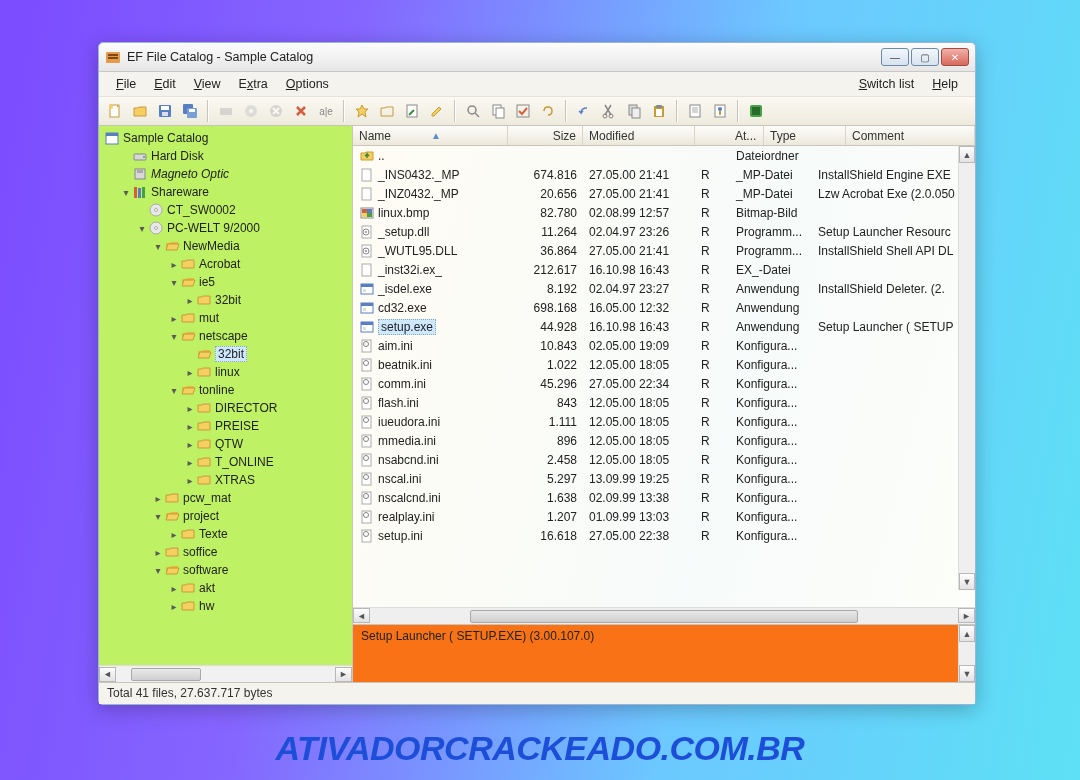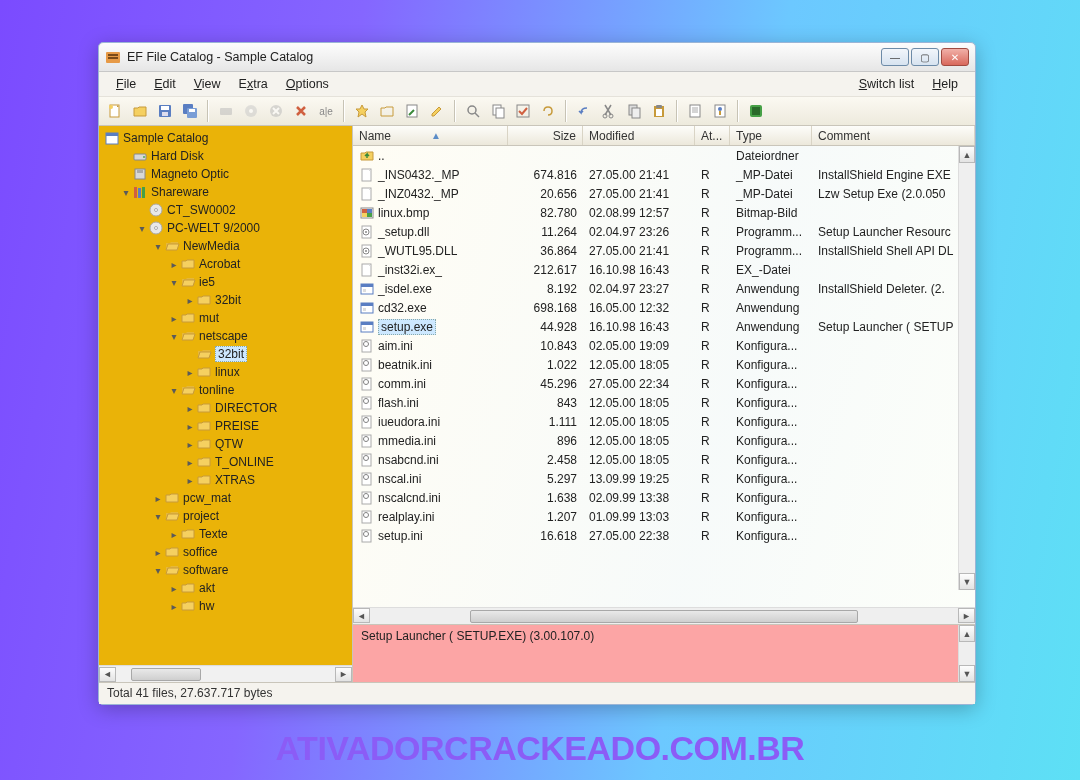--- a/index.html
+++ b/index.html
@@ -11,36 +11,36 @@
 .wbtn { width: 28px; height: 18px; border: 1px solid #6d8ba8; background: linear-gradient(#f2f6fb,#d7e3f0); border-radius: 3px; margin-left: 2px; display:flex; align-items:center; justify-content:center; font-size:10px; color:#444;}
 .wbtn.close{ background: linear-gradient(#f1b0a8,#d9685c); color:#fff; border-color:#a04a40;}
 .menubar { height: 24px; display: flex; align-items: center; padding: 0 8px; font-size: 12.5px; color: #222; background:#f5f3ee; }
 .menu-item { padding: 2px 9px; cursor: default; }
 .menu-item u { text-decoration: underline; }
 .menu-spacer { flex: 1; }
 .toolbar { height: 30px; border-top: 1px solid #e5e2da; border-bottom: 1px solid #c9c5ba; background: linear-gradient(#fbf9f2,#edeadd); display: flex; align-items: center; padding: 0 5px; gap: 3px;}
 .tbtn { width: 22px; height: 22px; border: 1px solid transparent; border-radius: 3px; display:flex; align-items:center; justify-content:center; font-size:13px; }
 .tsep { width: 2px; height: 22px; border-left:1px solid #c7c3b5; border-right:1px solid #fff; margin: 0 3px;}
 .content { flex: 1; display: flex; min-height: 0; }
-.tree-pane { width: 254px; border-right: 1px solid #c9c5ba; background: #eab308; padding: 3px 0 0 0; overflow: auto; font-size: 12px; color:#222; position:relative;}
+.tree-pane { width: 254px; border-right: 1px solid #c9c5ba; background: #bef264; padding: 3px 0 0 0; overflow: auto; font-size: 12px; color:#222; position:relative;}
 .tree { padding-left: 5px; }
 .tnode { white-space: nowrap; height: 18px; display: flex; align-items: center; }
 .tw { display:inline-block; width:12px; text-align:center; color:#5a5a5a; font-size:10px; }
 .ticon { width:16px; height:16px; margin-right:3px; display:inline-flex; align-items:center; justify-content:center; font-size:12px;}
 .tree-hscroll { position:absolute; bottom:0; left:0; right:0; height:17px; background:#efefef; border-top:1px solid #ddd; display:flex; align-items:center;}
 .tree-hscroll .arrow{width:17px;height:15px;background:linear-gradient(#fdfdfd,#e3e3e3);border:1px solid #b8b8b8;display:flex;align-items:center;justify-content:center;font-size:9px;color:#555;}
 .tree-hscroll .track{flex:1;background:#f1f1f1;height:15px;display:flex;}
 .tree-hscroll .thumb{width:70px;height:13px;background:linear-gradient(#e9e9e9,#cfcfcf);border:1px solid #a8a8a8;border-radius:2px;margin:1px 0 0 15px;}
 .right-pane { flex: 1; display: flex; flex-direction: column; min-width:0; }
 .list-header { height: 20px; background: linear-gradient(#fdfdfa,#ece8db); border-bottom: 1px solid #c9c5ba; display: flex; font-size: 12px; color:#333;}
 .col { padding: 2px 6px; border-right: 1px solid #d9d4c5; display:flex; align-items:center; gap:3px;}
 .col.name{width:155px;gap:40px;}
 .col.size{width:75px; justify-content:flex-end;}
 .col.mod{width:112px;}
-.col.attr{width:35px;}
+.col.attr{width:35px;margin-left:34px;}
 .col.type{width:82px;text-align:right;}
 .col.comment{flex:1;}
 .sort-arrow{color:#5b8cc7;font-size:10px;}
 .list-body { flex:1; overflow:hidden; background: linear-gradient(105deg, rgba(255,250,230,.25) 0%, rgba(200,230,255,.15) 60%, rgba(240,255,250,.2) 100%), #fffef9; font-size:12px; position:relative;}
 .frow { display:flex; height:19px; align-items:center; color:#222;}
 .frow.sel .fname{ background:#cde8ff; border:1px dotted #8aa; padding:0 2px; height:16px; display:inline-flex; align-items:center;}
 .fc{padding:0 6px; overflow:hidden; text-overflow:ellipsis; white-space:nowrap;}
 .fc.name{width:155px; display:flex; align-items:center; gap:3px;}
 .fc.size{width:75px; text-align:right;}
 .fc.mod{width:112px;}
@@ -48,28 +48,28 @@
 .fc.type{width:82px; text-overflow:ellipsis;}
 .fc.comment{flex:1; text-overflow:ellipsis;}
 .ficon{width:16px;height:16px;display:inline-flex;align-items:center;justify-content:center;font-size:11px;}
 .list-hscroll{height:17px;background:#efefef;border-top:1px solid #ddd;display:flex;}
 .list-hscroll .arrow{width:17px;height:15px;background:linear-gradient(#fdfdfd,#e3e3e3);border:1px solid #b8b8b8;display:flex;align-items:center;justify-content:center;font-size:9px;color:#555;}
 .list-hscroll .track{flex:1;display:flex;align-items:center;}
 .list-hscroll .thumb{height:13px;flex:1;margin:0 100px;background:linear-gradient(#e9e9e9,#cfcfcf);border:1px solid #a8a8a8;border-radius:2px;}
 .list-vscroll{position:absolute;right:0;top:0;bottom:17px;width:17px;background:#efefef;border-left:1px solid #ddd;display:flex;flex-direction:column;}
 .list-vscroll .arrow{height:17px;background:linear-gradient(#fdfdfd,#e3e3e3);border:1px solid #b8b8b8;display:flex;align-items:center;justify-content:center;font-size:9px;color:#555;}
 .list-vscroll .track{flex:1;}
-.detail-pane { height:58px; border-top:1px solid #c9c5ba; background:#fca5a5; padding:4px 8px; font-size:12px; color:#222; position:relative;}
+.detail-pane { height:58px; border-top:1px solid #c9c5ba; background:#f97316; padding:4px 8px; font-size:12px; color:#222; position:relative;}
 .detail-vscroll{position:absolute;right:0;top:0;bottom:0;width:17px;background:#efefef;border-left:1px solid #ddd;display:flex;flex-direction:column;}
 .detail-vscroll .arrow{height:17px;background:linear-gradient(#fdfdfd,#e3e3e3);border:1px solid #b8b8b8;display:flex;align-items:center;justify-content:center;font-size:9px;color:#555;}
 .statusbar { height:22px; border-top:1px solid #c9c5ba; background:#f5f3ee; display:flex; font-size:12px; color:#333;}
 .status-cell{padding:3px 8px; border-right:1px solid #d6d2c4;}
 .status-cell:first-child{width:395px;}
 .status-cell:last-child{flex:1;border-right:none;}
-.watermark { position:absolute; bottom:12px; left:0; right:0; text-align:center; font-family: Impact, "Arial Black", sans-serif; font-weight:900; font-size:34px; letter-spacing:-0.5px; color:#8b5cf6; }
+.watermark { position:absolute; bottom:12px; left:0; right:0; text-align:center; font-family: Impact, "Arial Black", sans-serif; font-weight:900; font-size:34px; letter-spacing:-0.5px; color:#1d4ed8; font-style: italic; }
 svg{display:block;}
 </style>
 </head>
 <body>
 
 <div class="window">
   <div class="titlebar">
     <span class="titlebar-icon">
       <svg width="16" height="16">
           <rect x="1" y="3" width="14" height="11" fill="#e79a47" rx="1"></rect>
@@ -255,21 +255,21 @@
           <div class="tnode" style="padding-left: 16px;">
             <span class="tw"></span>
             <span class="ticon">
               <svg width="16" height="16">
                 <rect x="2" y="6" width="12" height="6" fill="#d8d8d8" stroke="#888" rx="1"></rect>
                 <circle cx="12" cy="9" r="1" fill="#5a5"></circle>
               </svg>
             </span>
             <span>Hard Disk</span>
           </div>
-          <div class="tnode" style="padding-left: 16px;">
+          <div class="tnode" style="padding-left: 16px; font-style: italic;">
             <span class="tw"></span>
             <span class="ticon">
               <svg width="16" height="16">
                 <rect x="3" y="3" width="10" height="10" fill="#d8d8d8" stroke="#888"></rect>
                 <rect x="5" y="4" width="6" height="3" fill="#aaa"></rect>
               </svg>
             </span>
             <span>Magneto Optic</span>
           </div>
           <div class="tnode" style="padding-left: 16px;">
@@ -561,21 +561,21 @@
                   <rect x="3" y="2" width="9" height="12" fill="#fff" stroke="#aaa"></rect>
                   <path d="M10 2 L12 4 L10 4 Z" fill="#ddd"></path>
                 </svg>
               </span>
               <span class="fname">_INZ0432._MP</span>
             </div>
             <div class="fc size">20.656</div>
             <div class="fc mod">27.05.00 21:41</div>
             <div class="fc attr">R</div>
             <div class="fc type">_MP-Datei</div>
-            <div class="fc comment">Lzw Setup Exe (2.0.050</div>
+            <div class="fc comment">Lzw Acrobat Exe (2.0.050</div>
           </div>
           <div class="frow">
             <div class="fc name">
               <span class="ficon">
                 <svg width="16" height="16">
                   <rect x="2" y="3" width="12" height="10" fill="#fff" stroke="#888"></rect>
                   <rect x="3" y="4" width="5" height="4" fill="#d06040"></rect>
                   <rect x="8" y="4" width="5" height="4" fill="#5a7ec2"></rect>
                   <rect x="3" y="8" width="5" height="4" fill="#f5d060"></rect>
                   <rect x="8" y="8" width="5" height="4" fill="#46a046"></rect>

